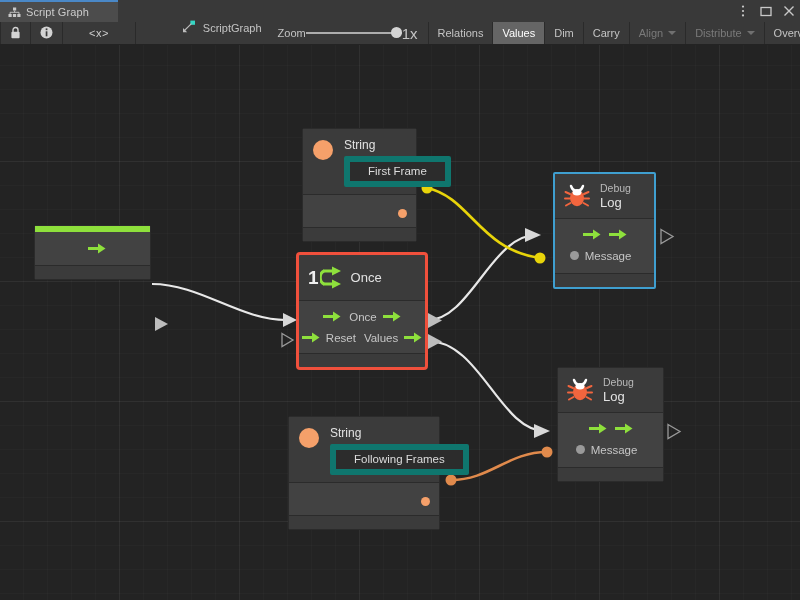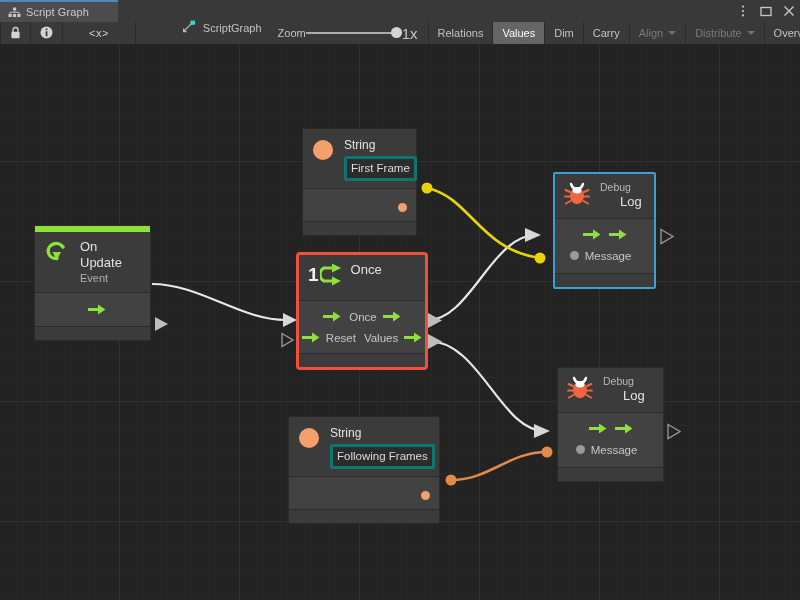--- a/index.html
+++ b/index.html
@@ -139,31 +139,31 @@
     border: 1px solid #2b2b2b;
     border-radius: 2px;
     color: #d2d2d2;
   }
   .node.sel-red   { outline: 3px solid #f0503c; outline-offset: -1px; border-color: #2b2b2b; }
   .node.sel-blue  { border: 2px solid #3f9fd0; }
 
   .node-topbar { height: 6px; background: #8ee03c; }
 
   .node-head {
-    display: flex; align-items: flex-start;
+    display: flex; align-items: center;
     gap: 10px;
     padding: 7px 10px 7px 9px;
     border-bottom: 1px solid #2b2b2b;
     background: #3b3b3b;
     min-height: 40px;
   }
   .node-head .ico { flex: 0 0 auto; display: flex; align-items: center; justify-content: center; }
   .node-title-wrap { display: flex; flex-direction: column; justify-content: center; }
   .node-title-sm { font-size: 10.5px; color: #b9b9b9; line-height: 13px; }
-  .node-title-lg { font-size: 13px; color: #e2e2e2; line-height: 16px; margin-left: 20px; }
+  .node-title-lg { font-size: 13px; color: #e2e2e2; line-height: 16px; }
   .node-title-one { font-size: 13px; color: #e2e2e2; line-height: 16px; }
   .node-sub { font-size: 11px; color: #b0b0b0; line-height: 14px; }
 
   .node-body {
     background: #424242;
     padding: 6px 9px;
     border-bottom: 1px solid #2b2b2b;
     min-height: 28px;
   }
   .node-foot {
@@ -175,25 +175,25 @@
     display: flex; align-items: center; justify-content: center;
     height: 21px;
     gap: 8px;
   }
   .port-side { display: flex; align-items: center; gap: 6px; }
   .port-label { font-size: 11.5px; color: #c6c6c6; white-space: nowrap; }
   .dot-port { width: 9px; height: 9px; border-radius: 50%; background: #9a9a9a; }
 
   .textfield {
     background: #2c2c2c;
-    border: 3px solid #0f766e;
+    border: 6px solid #0f766e;
     border-radius: 2px;
     color: #dcdcdc;
     font-size: 11.5px;
-    padding: 2px 4px;
+    padding: 2px 18px;
     line-height: 15px;
     white-space: nowrap;
   }
   .val-row { display: flex; align-items: center; justify-content: flex-end; height: 16px; }
   .val-dot { width: 9px; height: 9px; border-radius: 50%; background: #f5a06a; }
 </style>
 </head>
 <body>
 
 <div id="app">
@@ -323,32 +323,20 @@
       <circle cx="427" cy="143" r="5.5" fill="#e8d40a"></circle>
       <circle cx="540" cy="213" r="5.5" fill="#e8d40a"></circle>
 
       <path d="M451 435 C 490 435, 508 407, 547 407" stroke="#e08a4c" stroke-width="2.6" fill="none"></path>
       <circle cx="451" cy="435" r="5.5" fill="#e08a4c"></circle>
       <circle cx="547" cy="407" r="5.5" fill="#e08a4c"></circle>
     </svg>
 
     <div class="node" style="left:34px; top:180px; width:117px;">
       <div class="node-topbar"></div>
-      <div class="node-head">
-        <span class="ico">
-          <svg width="26" height="25" viewBox="0 0 26 25">
-            <path d="M19 8 a8 7.5 0 1 0 -6 11.5" fill="none" stroke="#8ee03c" stroke-width="3.4" stroke-linecap="round"></path>
-            <polygon points="8.5,13 17,13 12.8,21.5" fill="#8ee03c"></polygon>
-          </svg>
-        </span>
-        <span class="node-title-wrap">
-          <span class="node-title-one">On Update</span>
-          <span class="node-sub">Event</span>
-        </span>
-      </div>
       <div class="node-body">
         <div class="port-row">
           <span></span>
           <span class="port-side">
             <svg width="18" height="11" viewBox="0 0 18 11">
               <path d="M0 5.5 H11" stroke="#8ee03c" stroke-width="3"></path>
               <polygon points="10,0.5 17.5,5.5 10,10.5" fill="#8ee03c"></polygon>
             </svg>
           </span>
         </div>

